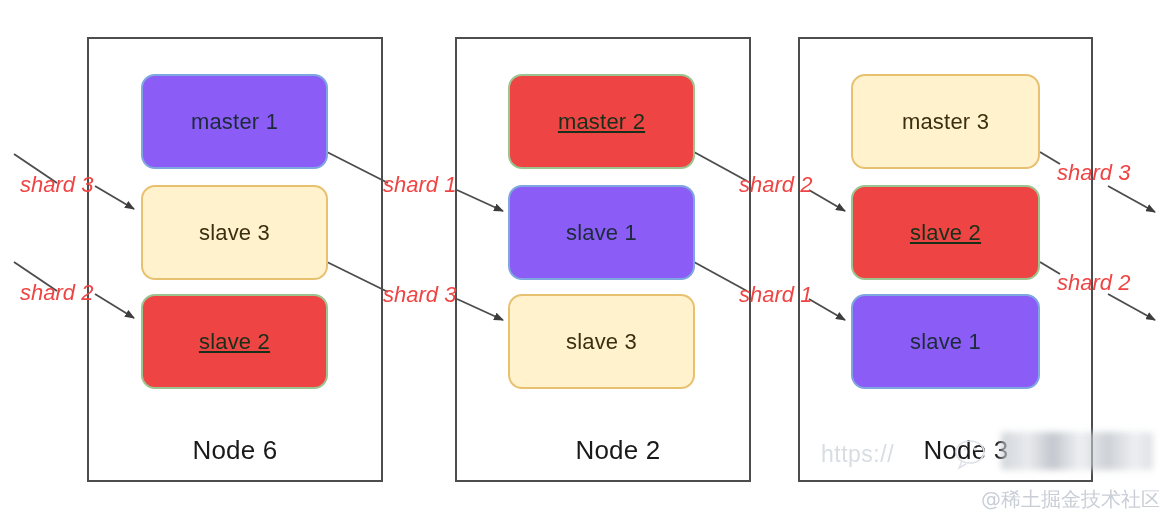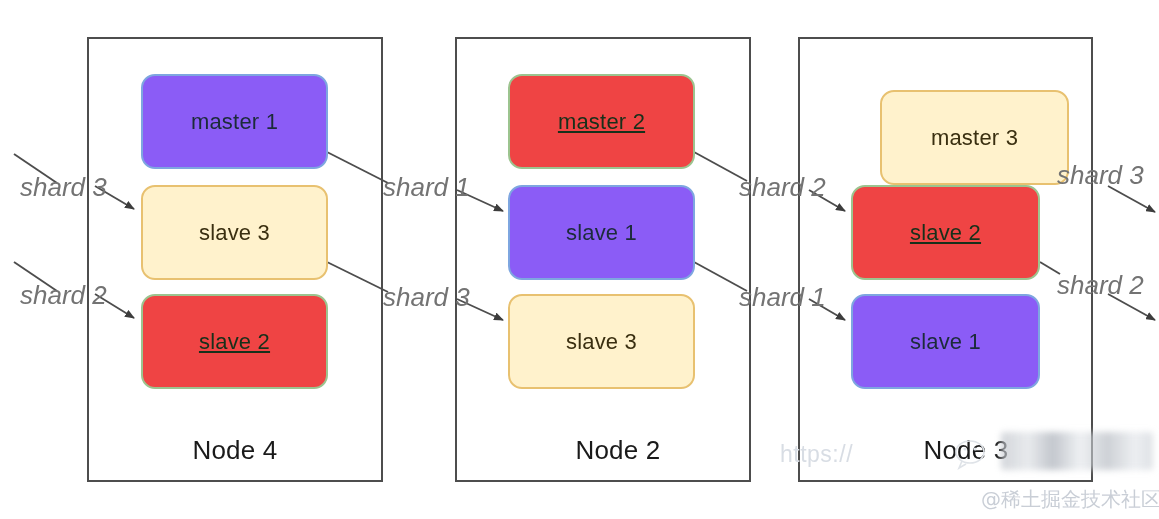--- a/index.html
+++ b/index.html
@@ -61,23 +61,23 @@
     color: #3a2f10;
   }
   .shard-box.green {
     background: #ef4444;
     border-color: #9cc48f;
     color: #17301a;
     text-decoration: underline;
   }
   .edge-label {
     position: absolute;
-    font-size: 26px;
+    font-size: 22px;
     font-style: italic;
-    color: #737373;
+    color: #ef4444;
     white-space: nowrap;
     font-family: "Liberation Sans", "DejaVu Sans", sans-serif;
   }
   .watermark-url {
     position: absolute;
     font-size: 23px;
     color: #d8dde4;
     white-space: nowrap;
     letter-spacing: 0.5px;
   }
@@ -150,41 +150,41 @@
   </svg>
 
   <div class="shard-box blue" style="left:141px; top:74px; width:187px; height:95px;">master 1</div>
   <div class="shard-box yellow" style="left:141px; top:185px; width:187px; height:95px;">slave 3</div>
   <div class="shard-box green" style="left:141px; top:294px; width:187px; height:95px;">slave 2</div>
 
   <div class="shard-box green" style="left:508px; top:74px; width:187px; height:95px;">master 2</div>
   <div class="shard-box blue" style="left:508px; top:185px; width:187px; height:95px;">slave 1</div>
   <div class="shard-box yellow" style="left:508px; top:294px; width:187px; height:95px;">slave 3</div>
 
-  <div class="shard-box yellow" style="left:851px; top:90px; width:189px; height:95px;margin-left:29px;">master 3</div>
+  <div class="shard-box yellow" style="left:851px; top:74px; width:189px; height:95px;">master 3</div>
   <div class="shard-box green" style="left:851px; top:185px; width:189px; height:95px;">slave 2</div>
   <div class="shard-box blue" style="left:851px; top:294px; width:189px; height:95px;">slave 1</div>
 
-  <div class="node-label" style="left:87px; top:435px; width:296px;">Node 4</div>
+  <div class="node-label" style="left:87px; top:435px; width:296px;">Node 6</div>
   <div class="node-label" style="left:470px; top:435px; width:296px;">Node 2</div>
   <div class="node-label" style="left:798px; top:435px; width:336px;">Node 3</div>
 
   <div class="edge-label" style="left:20px; top:172px;">shard 3</div>
   <div class="edge-label" style="left:20px; top:280px;">shard 2</div>
 
   <div class="edge-label" style="left:383px; top:172px;">shard 1</div>
   <div class="edge-label" style="left:383px; top:282px;">shard 3</div>
 
   <div class="edge-label" style="left:739px; top:172px;">shard 2</div>
   <div class="edge-label" style="left:739px; top:282px;">shard 1</div>
 
   <div class="edge-label" style="left:1057px; top:160px;">shard 3</div>
   <div class="edge-label" style="left:1057px; top:270px;">shard 2</div>
 
-  <div class="watermark-url" style="left:780px; top:441px;">https://</div>
+  <div class="watermark-url" style="left:821px; top:441px;">https://</div>
 
   <svg class="wechat-icon" style="left:952px; top:437px; width:44px; height:36px;" viewBox="0 0 44 36" xmlns="http://www.w3.org/2000/svg">
     <ellipse cx="18" cy="15" rx="14" ry="11" fill="none" stroke="#dfe3e8" stroke-width="1.6"></ellipse>
     <path d="M10,24 L7,31 L14,27" fill="none" stroke="#dfe3e8" stroke-width="1.6"></path>
     <circle cx="13" cy="12" r="1.6" fill="#dfe3e8"></circle>
     <circle cx="23" cy="12" r="1.6" fill="#dfe3e8"></circle>
   </svg>
 
   <div class="watermark-blur" style="left:1001px; top:432px; width:152px; height:38px;"></div>
 

